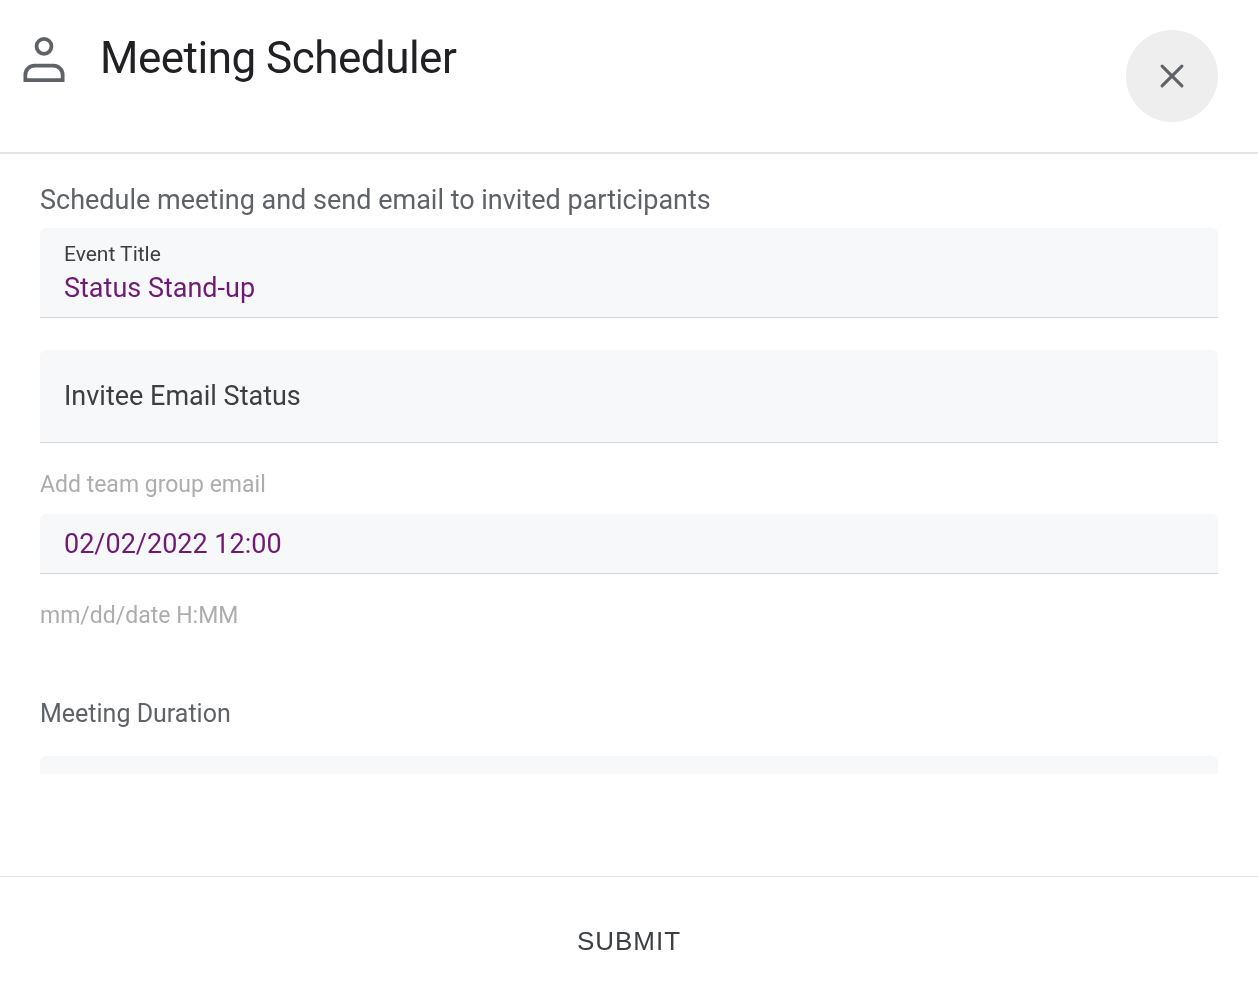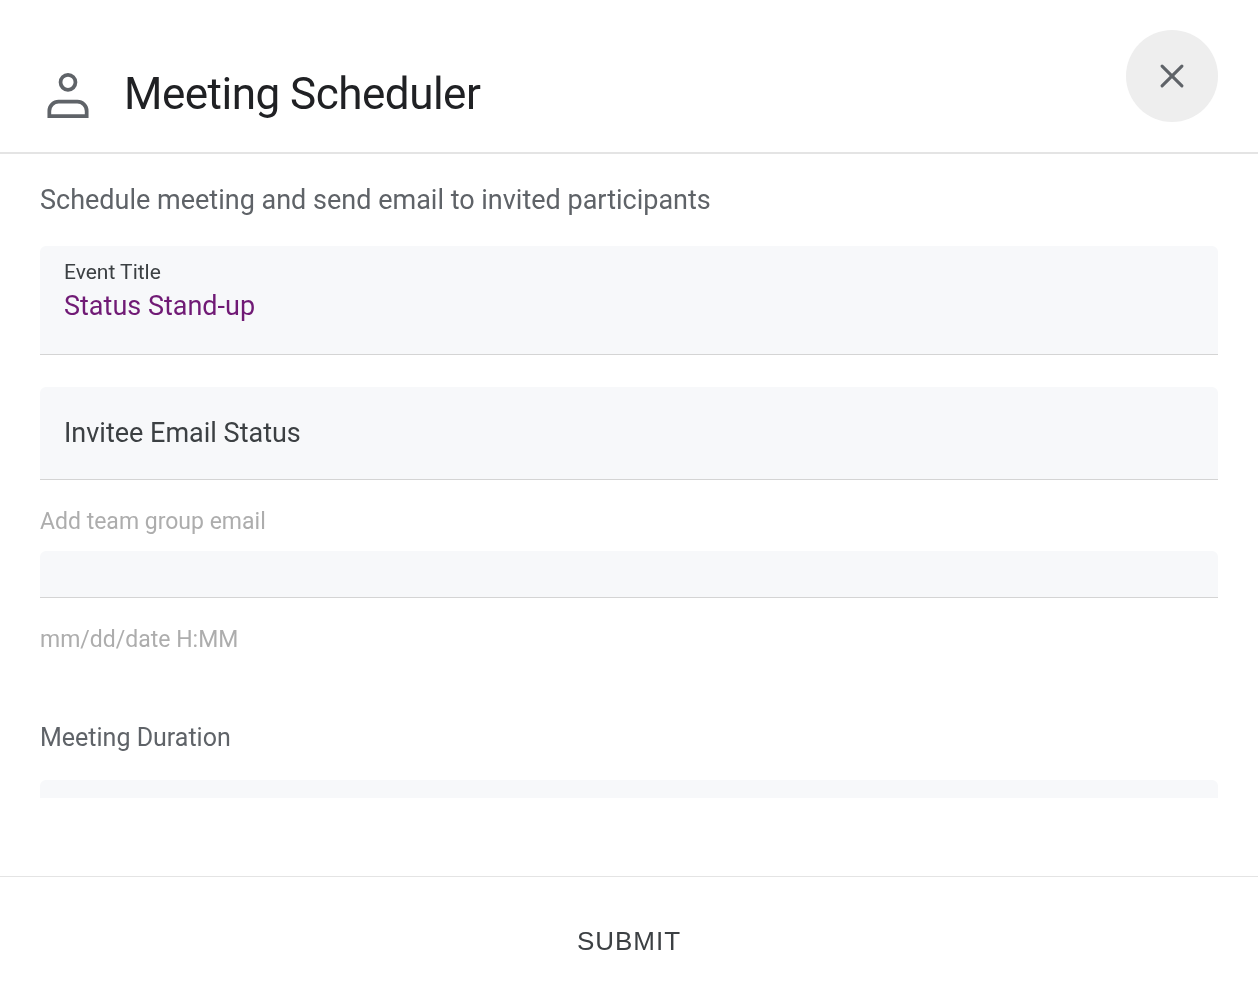--- a/index.html
+++ b/index.html
@@ -10,23 +10,23 @@
     body {
       font-family: -apple-system, BlinkMacSystemFont, "Segoe UI", Roboto, Helvetica, Arial, sans-serif;
       background: #fff;
       width: 1258px;
       height: 1006px;
       overflow: hidden;
       position: relative;
     }
     .header {
       display: flex;
-      align-items: flex-end;
+      align-items: flex-start;
       justify-content: space-between;
-      padding: 30px 40px 30px 40px;
+      padding: 30px 40px 30px 16px;
       border-bottom: 2px solid #e4e4e4;
     }
     .header-left {
       display: flex;
       align-items: center;
       gap: 28px;
     }
     .person-icon {
       width: 56px;
       height: 56px;
@@ -60,28 +60,28 @@
       height: 34px;
     }
     .content {
       padding: 30px 40px 0 40px;
       height: calc(1006px - 150px - 130px);
       overflow: hidden;
     }
     .subtitle {
       font-size: 27px;
       color: #5f6368;
-      margin-bottom: 30px;
+      margin-bottom: 12px;
     }
     .field {
       background: #f7f8fa;
       border-bottom: 1.5px solid #d4d4d4;
       border-top-left-radius: 6px;
       border-top-right-radius: 6px;
-      padding: 14px 24px 32px 24px;
+      padding: 14px 24px 13px 24px;
       margin-bottom: 0;
       display: flex;
       flex-direction: column;
       justify-content: center;
     }
     .field-label {
       font-size: 21px;
       color: #3c4043;
       margin-bottom: 6px;
     }
@@ -189,20 +189,21 @@
     <input class="field-value" type="text" value="Status Stand-up" style="">
   </div>
 
   <div class="field-placeholder-only">
     <div class="placeholder-text">Invitee Email Status</div>
   </div>
   <div class="helper-text">Add team group email</div>
 
 
   <div class="field field-datetime">
+    <input class="field-value" type="text" value="02/02/2022 12:00" style="">
   </div>
   <div class="helper-text">mm/dd/date H:MM</div>
 
   <div class="section-label">Meeting Duration</div>
 
   <div class="duration-field-top"></div>
 </div>
 
 <div class="footer">
   <button class="submit-button">SUBMIT</button>

